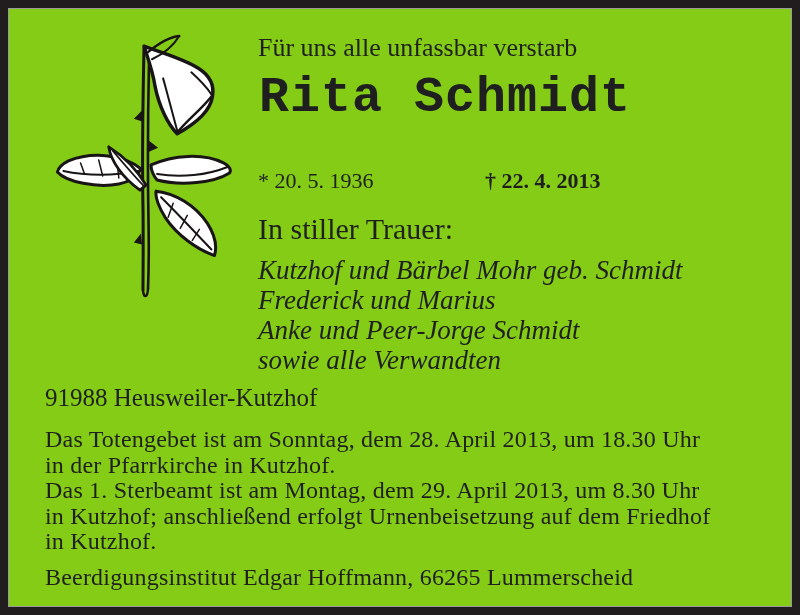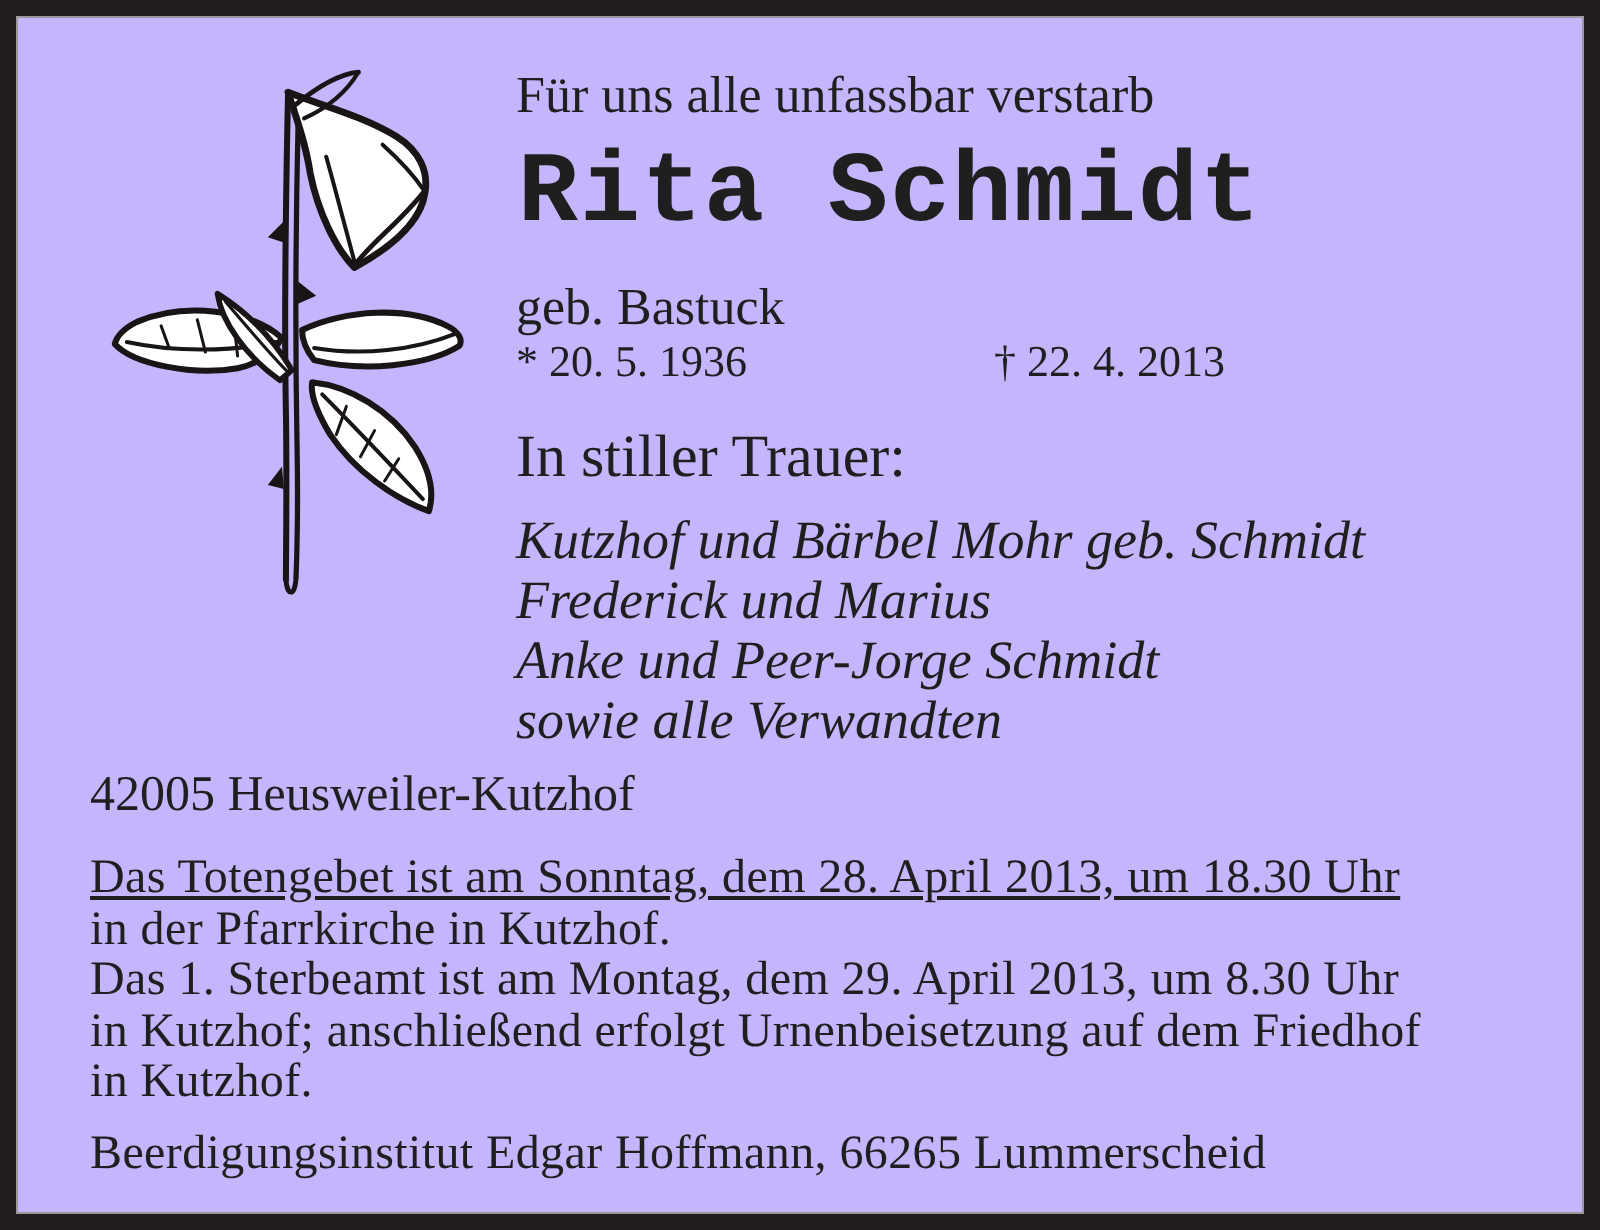--- a/index.html
+++ b/index.html
@@ -2,21 +2,21 @@
 <html lang="de"><head>
 <meta charset="utf-8">
 <style>
   html, body { margin: 0; padding: 0; background: #e8e8e8; }
 
   .sheet {
     position: relative;
     width: 800px;
     height: 615px;
     box-sizing: border-box;
-    background: #c4b5fd;
+    background: #84cc16;
     border: 8px solid #211d1e;
     font-family: "Liberation Serif", serif;
     color: #1f1f1f;
     overflow: hidden;
   }
   
   .inner {
     position: absolute;
     inset: 0;
     box-shadow: inset 0 0 0 1px #9a9a9a;
@@ -34,35 +34,35 @@
     left: 251px; top: 62px;
     margin: 0;
     font-family: Liberation Mono, monospace;
     font-size: 50px; line-height: 56px;
     font-weight: bold; letter-spacing: 1px;
   }
   .maiden { left: 250px; top: 132px; font-size: 26px; line-height: 28px; }
 
   .dates  { left: 250px; top: 160px; width: 470px; height: 30px; font-size: 22px; }
   .birth-date { position: absolute; left: 0; top: 0; }
-  .death-date { position: absolute; left: 239px; top: 0; }
+  .death-date { position: absolute; left: 227px; top: 0; font-weight: bold; }
 
   .trauer { left: 250px; top: 204px; font-size: 30px; }
 
   .mourners {
     left: 250px; top: 247px;
     font-style: italic;
     font-size: 27px; line-height: 30px;
   }
   .mourners div { white-space: nowrap; }
 
   .body-line { left: 37px; font-size: 24px; letter-spacing: 0.2px; }
   .location  { left: 37px; top: 376px; font-size: 25px; }
 
-  .p1-l1 { top: 418px; text-decoration: underline; }
+  .p1-l1 { top: 418px; }
   .p1-l2 { top: 444px; font-family: Liberation Serif, serif; }
   .p2-l1 { top: 469px; }
   .p2-l2 { top: 495px; }
   .p2-l3 { top: 520px; }
   .footer-line { top: 556px; }
 
   svg .ink { stroke: #191516; fill: none; stroke-linecap: round; stroke-linejoin: round; }
   svg .fill-white { fill: #ffffff; }
   svg .solid { fill: #191516; stroke: none; }
 </style>
@@ -103,37 +103,36 @@
           <path class="ink" stroke-width="2" d="M106,147 C130,151 156,148 176,140"></path>
           <path class="ink fill-white" stroke-width="3" d="M105,164 C124,166 144,178 156,196 C163,207 166,218 163,228 C146,222 126,208 114,190 C108,180 104,170 105,164 Z"></path>
           <path class="ink" stroke-width="2" d="M110,170 C126,186 144,205 160,222"></path>
           <path class="ink" stroke-width="1.5" d="M122,176 L117,190 M136,188 L129,201 M148,202 L141,213"></path>
         </g>
       </svg>
     </div>
 
     <div class="abs intro">Für uns alle unfassbar verstarb</div>
     <h1 class="abs title">Rita Schmidt</h1>
-    <div class="abs maiden">geb. Bastuck</div>
 
     <div class="abs dates">
       <span class="birth-date">* 20. 5. 1936</span>
       <span class="death-date">† 22. 4. 2013</span>
     </div>
 
     <div class="abs trauer">In stiller Trauer:</div>
 
     <div class="abs mourners">
       <div>Kutzhof und Bärbel Mohr geb. Schmidt</div>
       <div>Frederick und Marius</div>
       <div>Anke und Peer-Jorge Schmidt</div>
       <div>sowie alle Verwandten</div>
     </div>
 
-    <div class="abs location">42005 Heusweiler-Kutzhof</div>
+    <div class="abs location">91988 Heusweiler-Kutzhof</div>
 
     <div class="abs body-line p1-l1">Das Totengebet ist am Sonntag, dem 28. April 2013, um 18.30 Uhr</div>
     <div class="abs body-line p1-l2">in der Pfarrkirche in Kutzhof.</div>
 
     <div class="abs body-line p2-l1">Das 1. Sterbeamt ist am Montag, dem 29. April 2013, um 8.30 Uhr</div>
     <div class="abs body-line p2-l2">in Kutzhof; anschließend erfolgt Urnenbeisetzung auf dem Friedhof</div>
     <div class="abs body-line p2-l3">in Kutzhof.</div>
 
     <div class="abs body-line footer-line">Beerdigungsinstitut Edgar Hoffmann, 66265 Lummerscheid</div>
 

